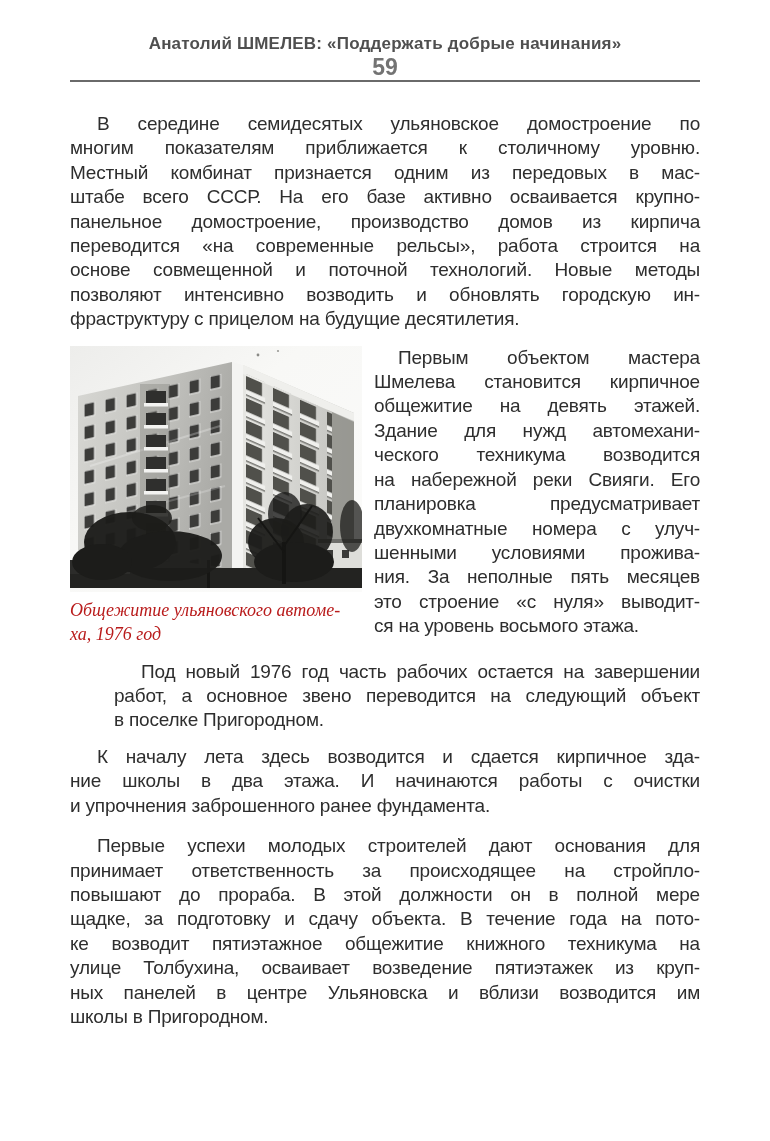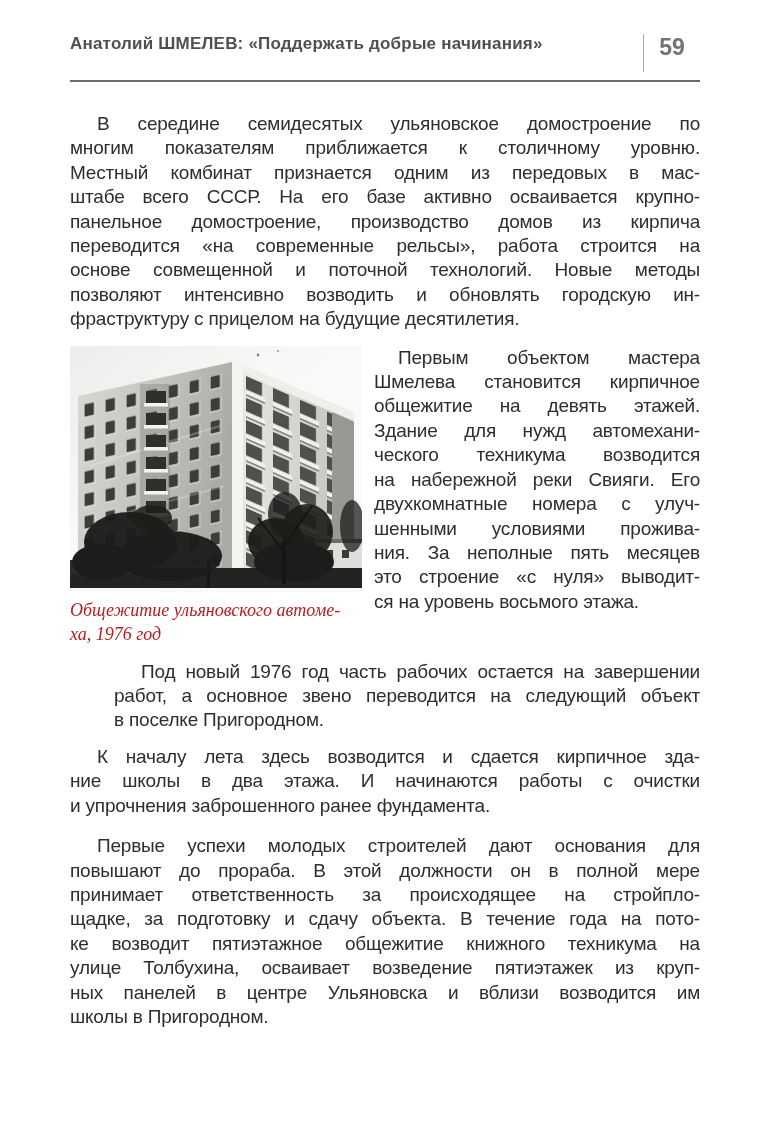--- a/index.html
+++ b/index.html
@@ -9,21 +9,21 @@
     margin:0 auto;
     background:#ffffff;
     box-sizing:border-box;
     padding:34px 70px 0 70px;
     font-family:"Liberation Sans","DejaVu Sans",sans-serif;
     color:#2e2e2e;
     overflow:hidden;
   }
   
   .hdr { border-bottom:2px solid #6a6a6a; padding-bottom:6px; }
-  .hdr-row { display:flex; align-items:flex-start; height:40px; }
+  .hdr-row { display:flex; align-items:center; height:40px;flex-direction:column; }
   .running-title {
     flex:1;
     font-size:17px; font-weight:bold; letter-spacing:.2px;
     color:#4f4f4f;
   }
   .hdr-divider { width:1px; height:38px; background:#a8a8a8; }
   .page-number {
     width:56px; text-align:center;
     font-size:23px; font-weight:bold; color:#737373;
   }
@@ -173,20 +173,21 @@
           </figcaption>
       </figure>
 
       <div class="para col-right">
           <div class="line">Первым объектом мастера</div>
           <div class="line">Шмелева становится кирпичное</div>
           <div class="line">общежитие на девять этажей.</div>
           <div class="line">Здание для нужд автомехани-</div>
           <div class="line">ческого техникума возводится</div>
           <div class="line">на набережной реки Свияги. Его</div>
+          <div class="line">планировка предусматривает</div>
           <div class="line">двухкомнатные номера с улуч-</div>
           <div class="line">шенными условиями прожива-</div>
           <div class="line">ния. За неполные пять месяцев</div>
           <div class="line">это строение «с нуля» выводит-</div>
           <div class="line">ся на уровень восьмого этажа.</div>
         </div>
     </section>
 
     <section class="para p3">
         <div class="line">Под новый 1976 год часть рабочих остается на завершении</div>
@@ -195,22 +196,22 @@
       </section>
 
     <section class="para p4">
         <div class="line">К началу лета здесь возводится и сдается кирпичное зда-</div>
         <div class="line">ние школы в два этажа. И начинаются работы с очистки</div>
         <div class="line">и упрочнения заброшенного ранее фундамента.</div>
       </section>
 
     <section class="para p5">
         <div class="line">Первые успехи молодых строителей дают основания для</div>
+        <div class="line">принимает ответственность за происходящее на стройпло-</div>
         <div class="line">повышают до прораба. В этой должности он в полной мере</div>
-        <div class="line">принимает ответственность за происходящее на стройпло-</div>
         <div class="line">щадке, за подготовку и сдачу объекта. В течение года на пото-</div>
         <div class="line">ке возводит пятиэтажное общежитие книжного техникума на</div>
         <div class="line">улице Толбухина, осваивает возведение пятиэтажек из круп-</div>
         <div class="line">ных панелей в центре Ульяновска и вблизи возводится им</div>
         <div class="line">школы в Пригородном.</div>
       </section>
 
   </main>
 </div>
 

